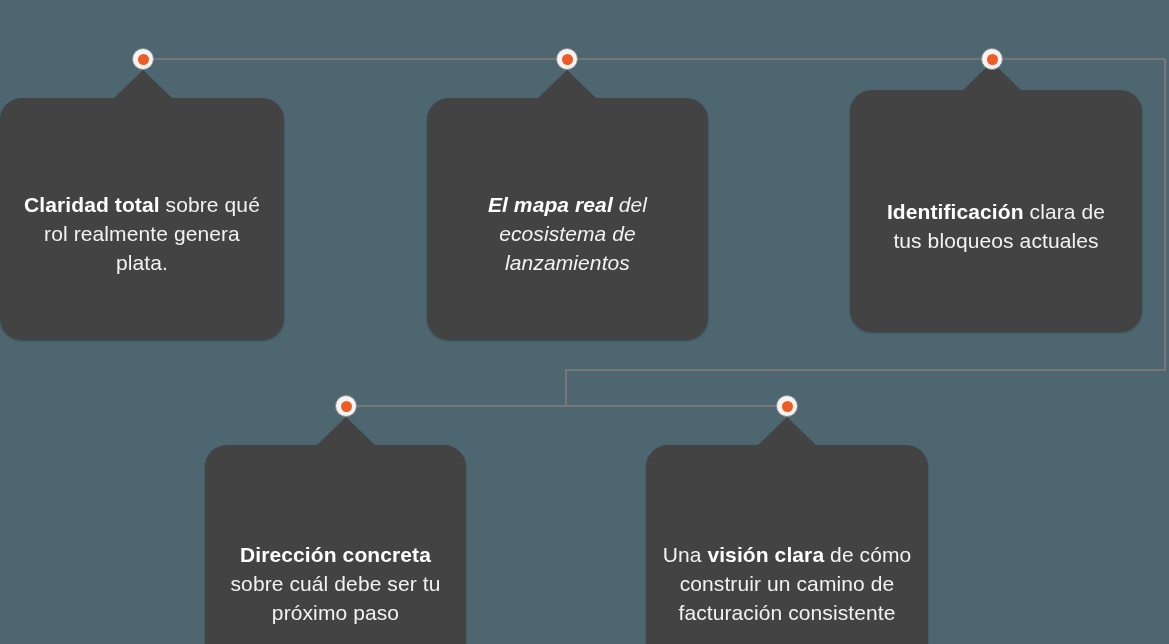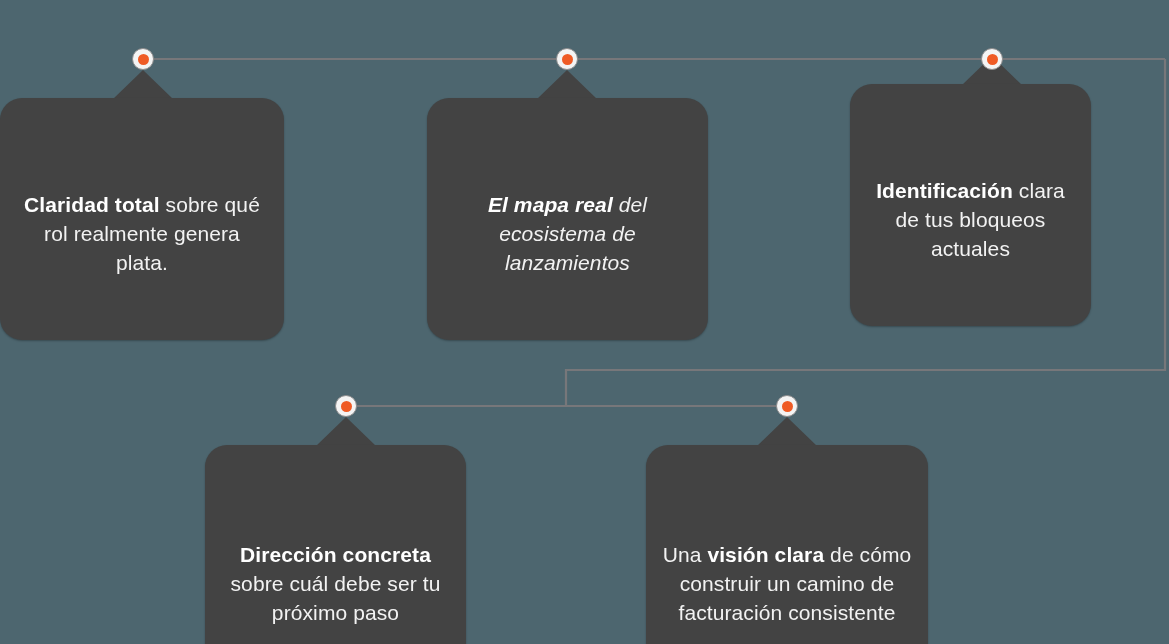--- a/index.html
+++ b/index.html
@@ -126,21 +126,21 @@
 
   <div class="node" style="left:427px; top:22px; width:281px; height:270px;font-style:italic;">
     <div class="node-pointer" style="left:110px;"></div>
     <div class="node-body" style="height:242px;">
       <div class="node-text" style="max-width:212px;">
         <b>El mapa real</b><span> del ecosistema de lanzamientos</span>
       </div>
     </div>
   </div>
 
-  <div class="node" style="left:850px; top:8px; width:241px; height:270px;">
+  <div class="node" style="left:850px; top:14px; width:292px; height:270px;">
     <div class="node-pointer" style="left:112px;"></div>
     <div class="node-body" style="height:242px;">
       <div class="node-text" style="max-width:232px;">
         <b>Identificación</b><span> clara de tus bloqueos actuales</span>
       </div>
     </div>
   </div>
 
   <div class="node" style="left:205px; top:369px; width:261px; height:275px;">
     <div class="node-pointer" style="left:111px;"></div>

